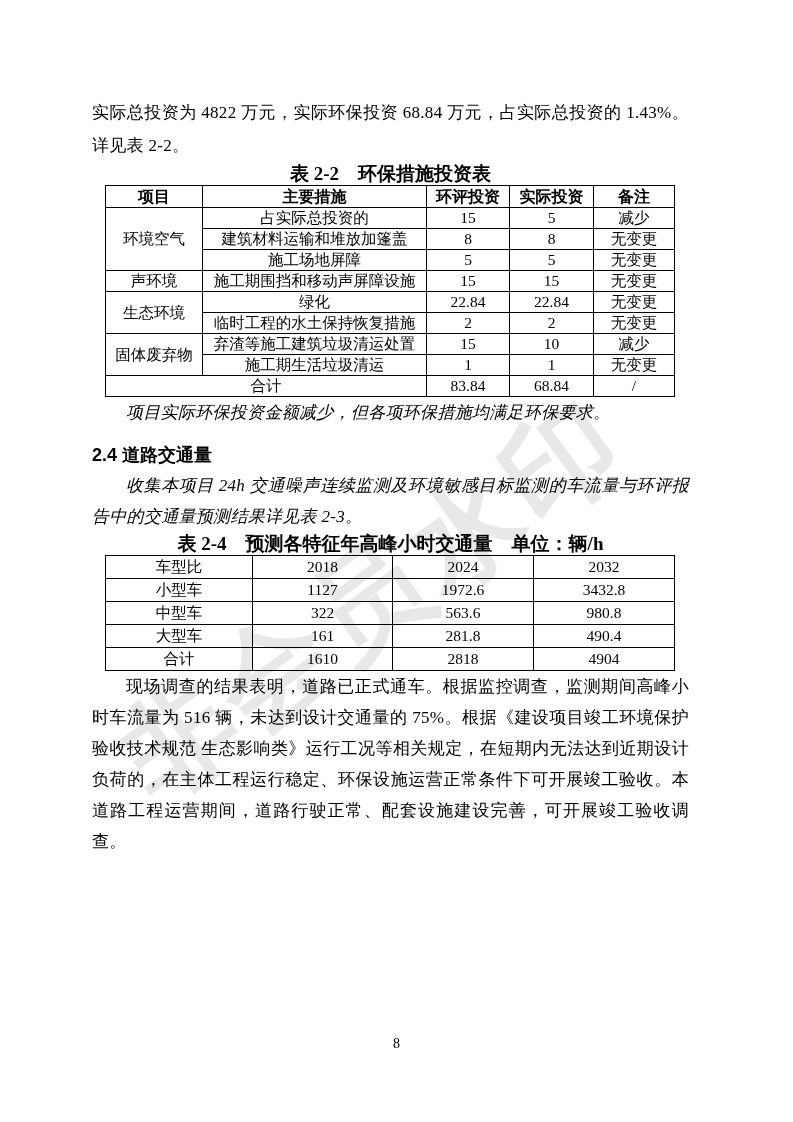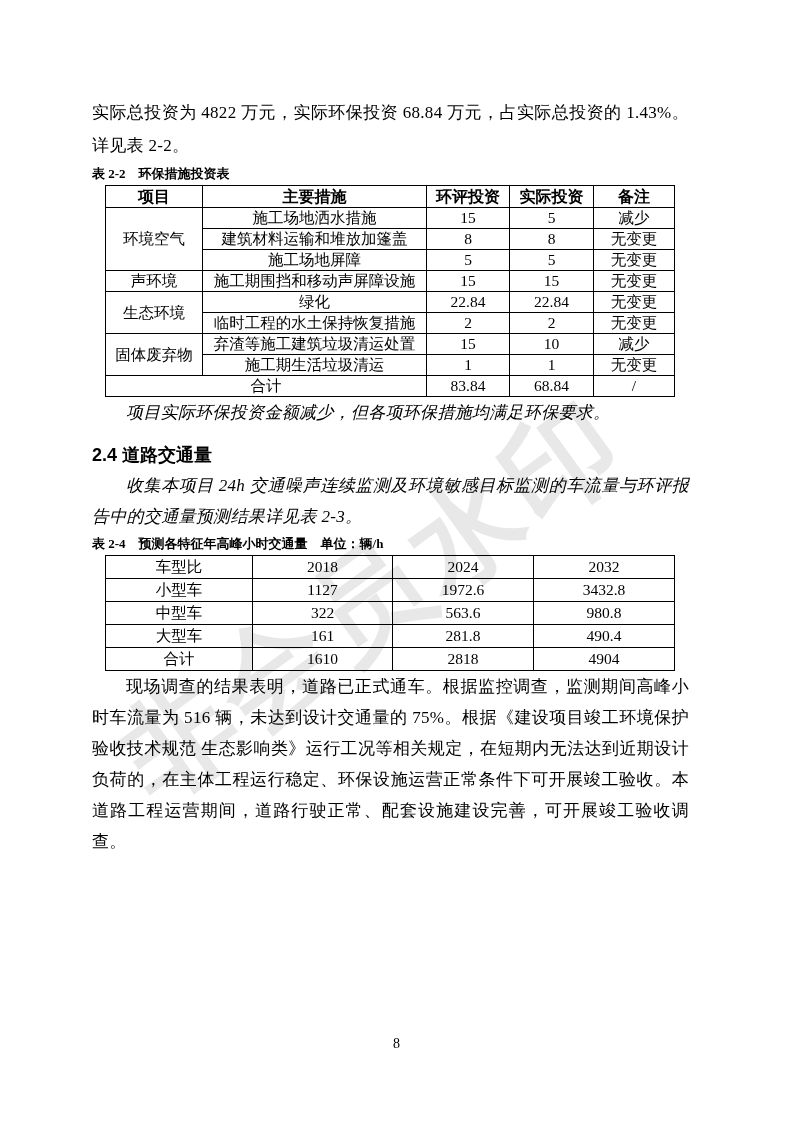--- a/index.html
+++ b/index.html
@@ -35,21 +35,22 @@
     margin:0;
     font-size:17px;
     line-height:31px;
     text-align:justify;
     letter-spacing:0.3px;
   }
   p.lh33 { line-height:33px; }
   .indent { text-indent:2em; }
   .table-title {
     font-weight:bold;
-    font-size:13px;
+    text-align:center;
+    font-size:19px;
     line-height:23px;
     margin:0;
   }
   .note { margin-top:6px; line-height:22px;font-style:italic; }
   .section-heading {
     font-weight:bold;
     font-size:18px;
     line-height:22px;
     margin:16px 0 4px 0;
     font-family:"Liberation Sans", sans-serif;
@@ -110,21 +111,21 @@
     <tbody>
       <tr>
         <th>项目</th>
         <th>主要措施</th>
         <th>环评投资</th>
         <th>实际投资</th>
         <th>备注</th>
       </tr>
       <tr>
         <td rowspan="3">环境空气</td>
-        <td>施工场地洒水措施</td>
+        <td>占实际总投资的</td>
         <td>15</td>
         <td>5</td>
         <td>减少</td>
       </tr>
       <tr>
         <td>建筑材料运输和堆放加篷盖</td>
         <td>8</td>
         <td>8</td>
         <td>无变更</td>
       </tr>

